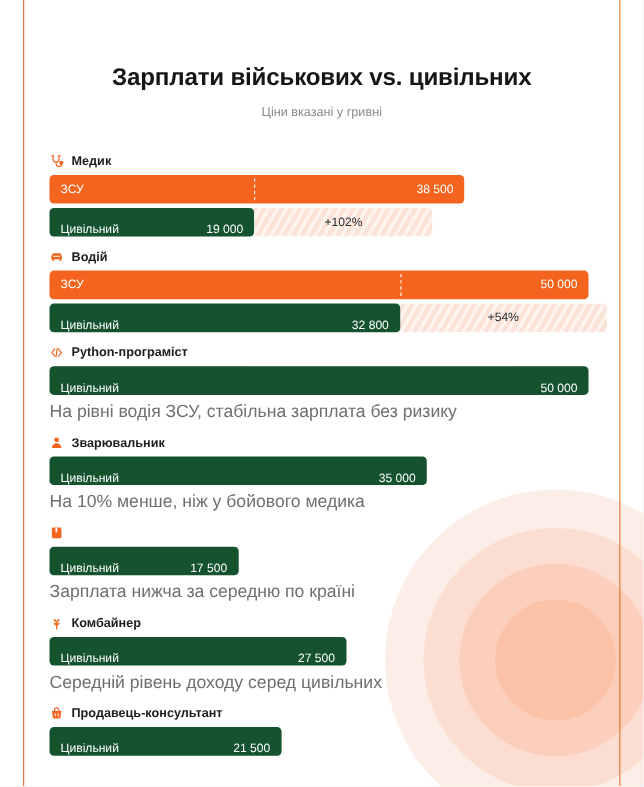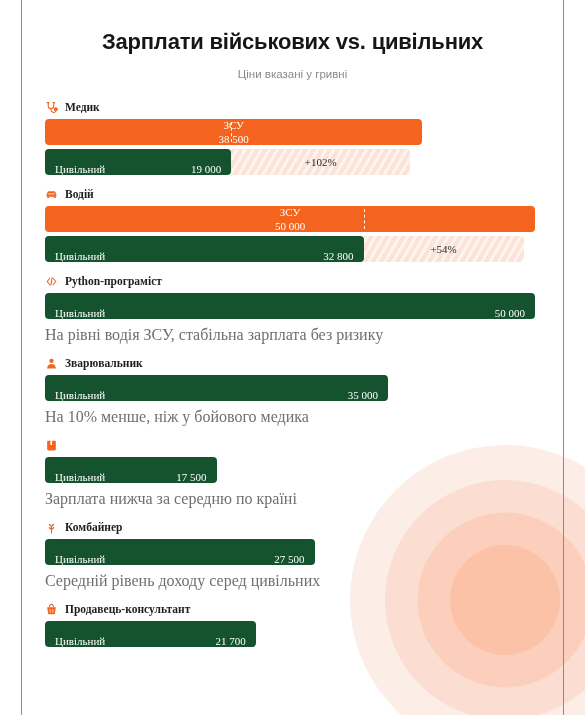--- a/index.html
+++ b/index.html
@@ -32,49 +32,50 @@
 
   #content { position: relative; z-index: 3; padding: 0 45px; }
 
   .page-title {
     text-align: center;
     font-size: 22px;
     font-weight: bold;
     color: #161616;
     letter-spacing: -0.2px;
     padding-top: 29px;
+    margin-top: 28px;
   }
   .page-subtitle {
     text-align: center;
     font-size: 11.5px;
     color: #8a8a8a;
     margin-top: 13px;
   }
 
-  .groups { margin-top: 20px; font-family: Liberation Serif, serif; }
+  .groups { margin-top: 32px; }
   .group { margin-bottom: 12px; }
 
   .group-head {
     display: flex; align-items: center; gap: 7px;
     margin-bottom: 6px;
   }
   .group-icon { width: 13px; height: 13px; display:block; flex: 0 0 auto; }
   .group-title { font-size: 11.5px; font-weight: bold; color: #1d1d1d; }
 
   .bar-track { position: relative; height: 26px; margin-bottom: 4px; }
 
   .bar {
     position: absolute; left: 0; top: 0; height: 26px;
     border-radius: 4px;
     display: flex; align-items: center; justify-content: space-between;
     padding: 0 10px;
     font-size: 11px; color: #fff;
     white-space: nowrap;
   }
-  .bar.mil { background: #f4641e; flex-direction: column; }
+  .bar.mil { background: #f4641e; }
   .bar.civ { background: #14532d; align-items: flex-end; }
   .bar .bar-label { font-weight: normal; }
   .bar .bar-value { font-weight: normal; }
 
   .divider {
     position: absolute; top: 3px; bottom: 3px; width: 0;
     border-left: 1px dashed #ffffff;
     z-index: 2;
   }
 
@@ -129,21 +130,21 @@
               <span class="bar-label">ЗСУ</span>
               <span class="bar-value">38 500</span>
             </div>
             <div class="divider" style="left: 186.2px;"></div>
           </div>
           <div class="bar-track">
             <div class="bar civ" style="width: 186.2px;">
               <span class="bar-label">Цивільний</span>
               <span class="bar-value">19 000</span>
             </div>
-            <div class="hatch" style="left: 186.2px; width: 179px;">
+            <div class="hatch" style="left: 186.2px; width: 162px;">
               <span>+102%</span>
             </div>
           </div>
         </div>
         <div class="group">
           <div class="group-head">
             <span class="group-icon"><svg width="13" height="13" viewBox="0 0 24 24">
                 <path d="M3 15v-3l2-5a2 2 0 0 1 2-1h10a2 2 0 0 1 2 1l2 5v3a1 1 0 0 1-1 1H4a1 1 0 0 1-1-1z" fill="#f4641e"></path>
                 <rect x="4" y="16" width="4" height="2.5" rx="1" fill="#f4641e"></rect>
                 <rect x="16" y="16" width="4" height="2.5" rx="1" fill="#f4641e"></rect>
@@ -156,21 +157,21 @@
               <span class="bar-label">ЗСУ</span>
               <span class="bar-value">50 000</span>
             </div>
             <div class="divider" style="left: 318.5px;"></div>
           </div>
           <div class="bar-track">
             <div class="bar civ" style="width: 318.5px;">
               <span class="bar-label">Цивільний</span>
               <span class="bar-value">32 800</span>
             </div>
-            <div class="hatch" style="left: 318.5px; width: 160px;">
+            <div class="hatch" style="left: 318.5px; width: 188px;">
               <span>+54%</span>
             </div>
           </div>
         </div>
         <div class="group">
           <div class="group-head">
             <span class="group-icon"><svg width="13" height="13" viewBox="0 0 24 24" fill="none" stroke="#f4641e" stroke-width="2" stroke-linecap="round" stroke-linejoin="round">
                 <polyline points="9 6 4 12 9 18"></polyline>
                 <polyline points="15 6 20 12 15 18"></polyline>
                 <line x1="13" y1="5" x2="11" y2="19"></line>
@@ -237,19 +238,19 @@
             <span class="group-icon"><svg width="13" height="13" viewBox="0 0 24 24">
                 <path d="M4 8h16l-1.6 11a2 2 0 0 1-2 1.7H7.6a2 2 0 0 1-2-1.7z" fill="#f4641e"></path>
                 <path d="M8.5 8V6a3.5 3.5 0 0 1 7 0v2" stroke="#f4641e" stroke-width="2" fill="none"></path>
                 <path d="M9.5 12v5M14.5 12v5" stroke="#fff" stroke-width="1.4" stroke-linecap="round"></path>
               </svg></span>
             <span class="group-title">Продавець-консультант</span>
           </div>
           <div class="bar-track">
             <div class="bar civ" style="width: 210.7px;">
               <span class="bar-label">Цивільний</span>
-              <span class="bar-value">21 700</span>
+              <span class="bar-value">21 500</span>
             </div>
           </div>
         </div>
       </div>
   </div>
 </div>
 
 </body></html>

